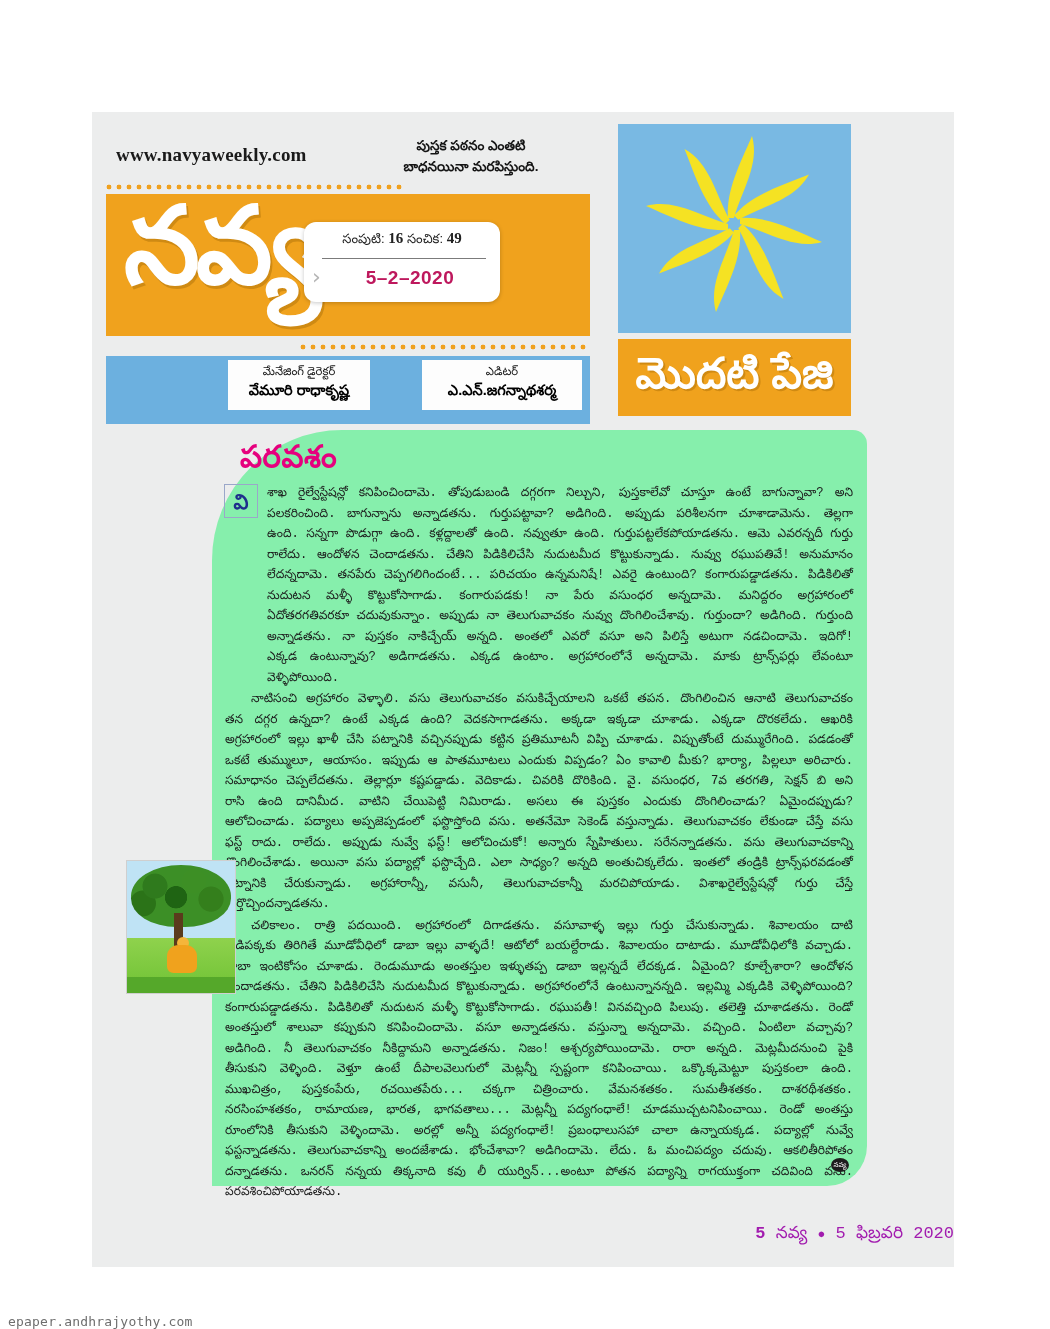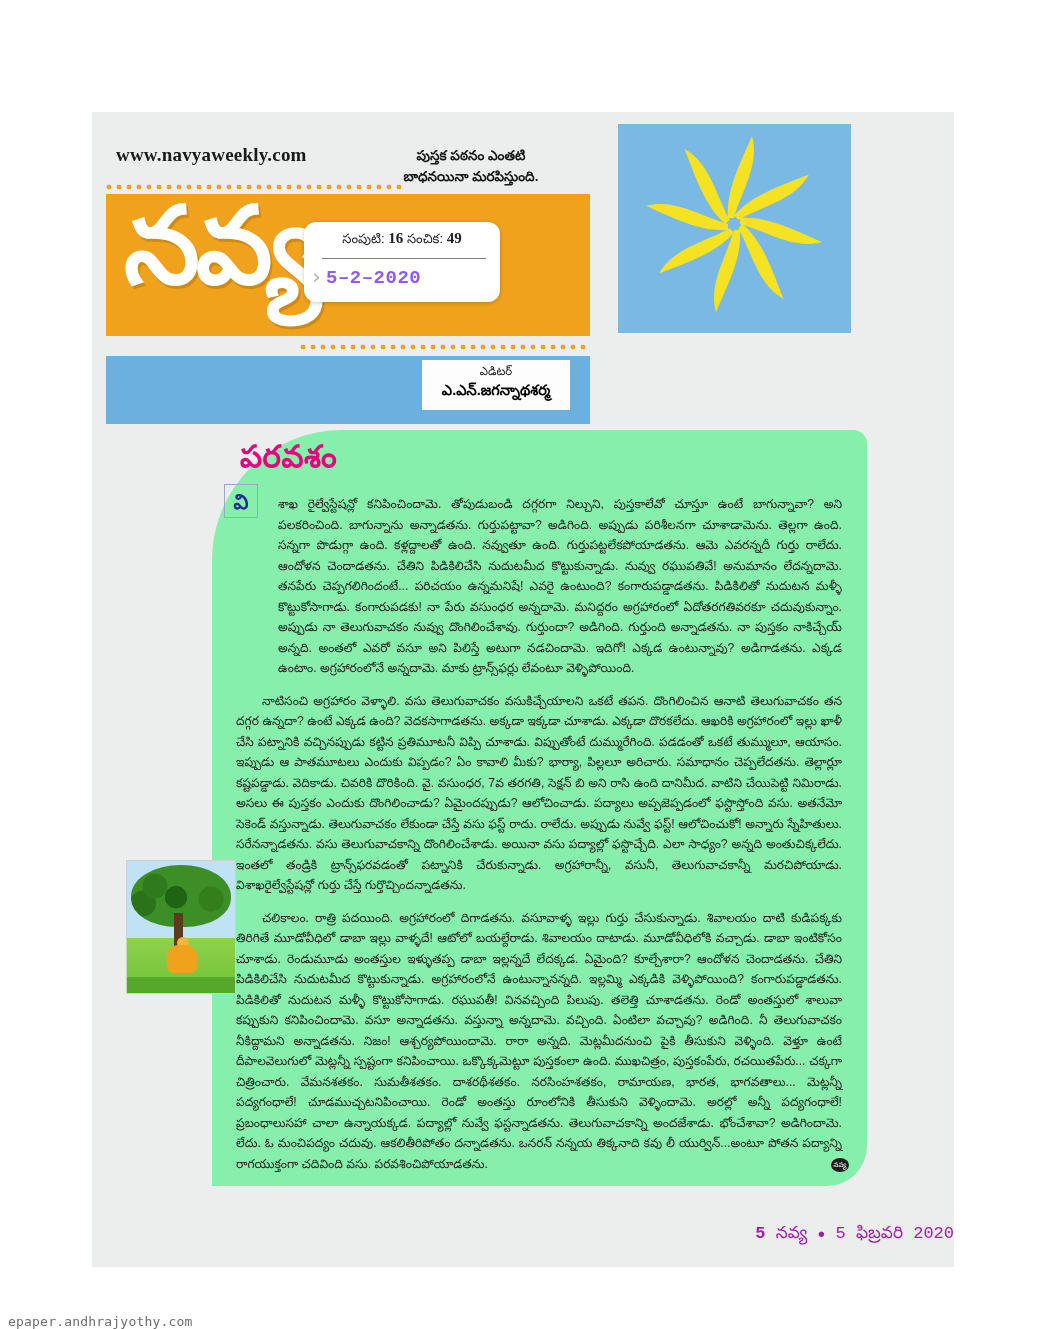--- a/index.html
+++ b/index.html
@@ -57,21 +57,20 @@
     position: absolute;
     right: 2px;
     top: 12px;
     text-align: center;
     font-family: "Liberation Sans", sans-serif;
     font-size: 13.5px;
     font-weight: bold;
     color: #141414;
     line-height: 1.55;
     width: 230px;
-    margin-top: 10px;
   }
   .dotline {
     position: absolute;
     height: 6px;
     background-image: radial-gradient(circle at 3px 3px, #f0a11e 2.4px, rgba(255,255,255,0) 2.6px);
     background-size: 10px 6px;
     background-repeat: repeat-x;
   }
   .dotline-top { left: 2px; top: 60px; width: 298px; }
   .dotline-bottom { left: 196px; top: 220px; width: 290px; }
@@ -122,24 +121,25 @@
     position: absolute;
     left: 18px; right: 14px;
     top: 36px;
     height: 1px;
     background: #7b7b7b;
   }
   .issue-date {
     position: absolute;
     left: 22px; right: 6px;
     top: 45px;
-    font-family: Liberation Mono, monospace;
+    text-align: center;
+    font-family: Liberation Sans, sans-serif;
     font-weight: bold;
     font-size: 19px;
-    color: #8b5cf6;
+    color: #be185d;
     letter-spacing: .5px;
   }
   .issue-chev {
     position: absolute;
     left: 8px;
     top: 44px;
     font-size: 22px;
     color: #b5b5b5;
     font-family: "DejaVu Sans", sans-serif;
     line-height: 1;
@@ -157,21 +157,21 @@
   .credit-card {
     position: absolute;
     top: 4px;
     height: 50px;
     background: #fdfdfd;
     text-align: center;
     padding-top: 3px;
     box-sizing: border-box;
   }
   .credit-md   { left: 122px; width: 142px; }
-  .credit-ed   { left: 316px; width: 148px; }
+  .credit-ed   { left: 316px; width: 160px; }
   .credit-role {
     font-family: "Liberation Sans", sans-serif;
     font-size: 11.5px;
     color: #111;
     line-height: 1.45;
   }
   .credit-name {
     font-family: "Liberation Sans", sans-serif;
     font-size: 14.5px;
     font-weight: bold;
@@ -259,21 +259,21 @@
     left: 12px;
     top: 52px;
     width: 630px;
     font-family: "Liberation Sans", sans-serif;
     font-size: 12.2px;
     line-height: 20.5px;
     color: #1b1b1b;
     text-align: justify;
     text-justify: inter-word;
   }
-  .body-text p { margin: 12px; }
+  .body-text p { margin: 1px; font-family: Liberation Mono, monospace; }
   .body-text p.indent { text-indent: 26px; }
   .p1 { padding-left: 42px; }
 
   
   .photo {
     position: absolute;
     left: -86px;
     top: 0px;
     width: 108px;
     height: 132px;
@@ -389,20 +389,24 @@
         </div>
         <div class="issue-rule"></div>
         <div class="issue-chev">›</div>
         <div class="issue-date">5–2–2020</div>
       </div>
     </div>
 
     <div class="dotline dotline-bottom"></div>
 
     <div class="creditbar">
+      <div class="credit-card credit-md">
+        <div class="credit-role">మేనేజింగ్ డైరెక్టర్</div>
+        <div class="credit-name">వేమూరి రాధాకృష్ణ</div>
+      </div>
       <div class="credit-card credit-ed">
         <div class="credit-role">ఎడిటర్</div>
         <div class="credit-name">ఎ.ఎన్.జగన్నాథశర్మ</div>
       </div>
     </div>
   </div>
 
   <div class="brand">
     <div class="brand-sky">
       <svg width="233" height="209" viewBox="0 0 233 209">
@@ -426,20 +430,23 @@
             <path d="M0,-6 C8,-34 26,-60 18,-88 C6,-60 -8,-34 -6,-6 Z"></path>
           </g>
           <g transform="rotate(270)">
             <path d="M0,-6 C8,-34 26,-60 18,-88 C6,-60 -8,-34 -6,-6 Z"></path>
           </g>
           <g transform="rotate(315)">
             <path d="M0,-6 C8,-34 26,-60 18,-88 C6,-60 -8,-34 -6,-6 Z"></path>
           </g>
         </g>
       </svg>
+    </div>
+    <div class="brand-orange">
+      <div class="brand-orange-text">మొదటి పేజి</div>
     </div>
   </div>
 
   <div class="article">
 
     <div class="headline">పరవశం</div>
 
     <div class="dropcap">వి</div>
 
     <div class="body-text">

